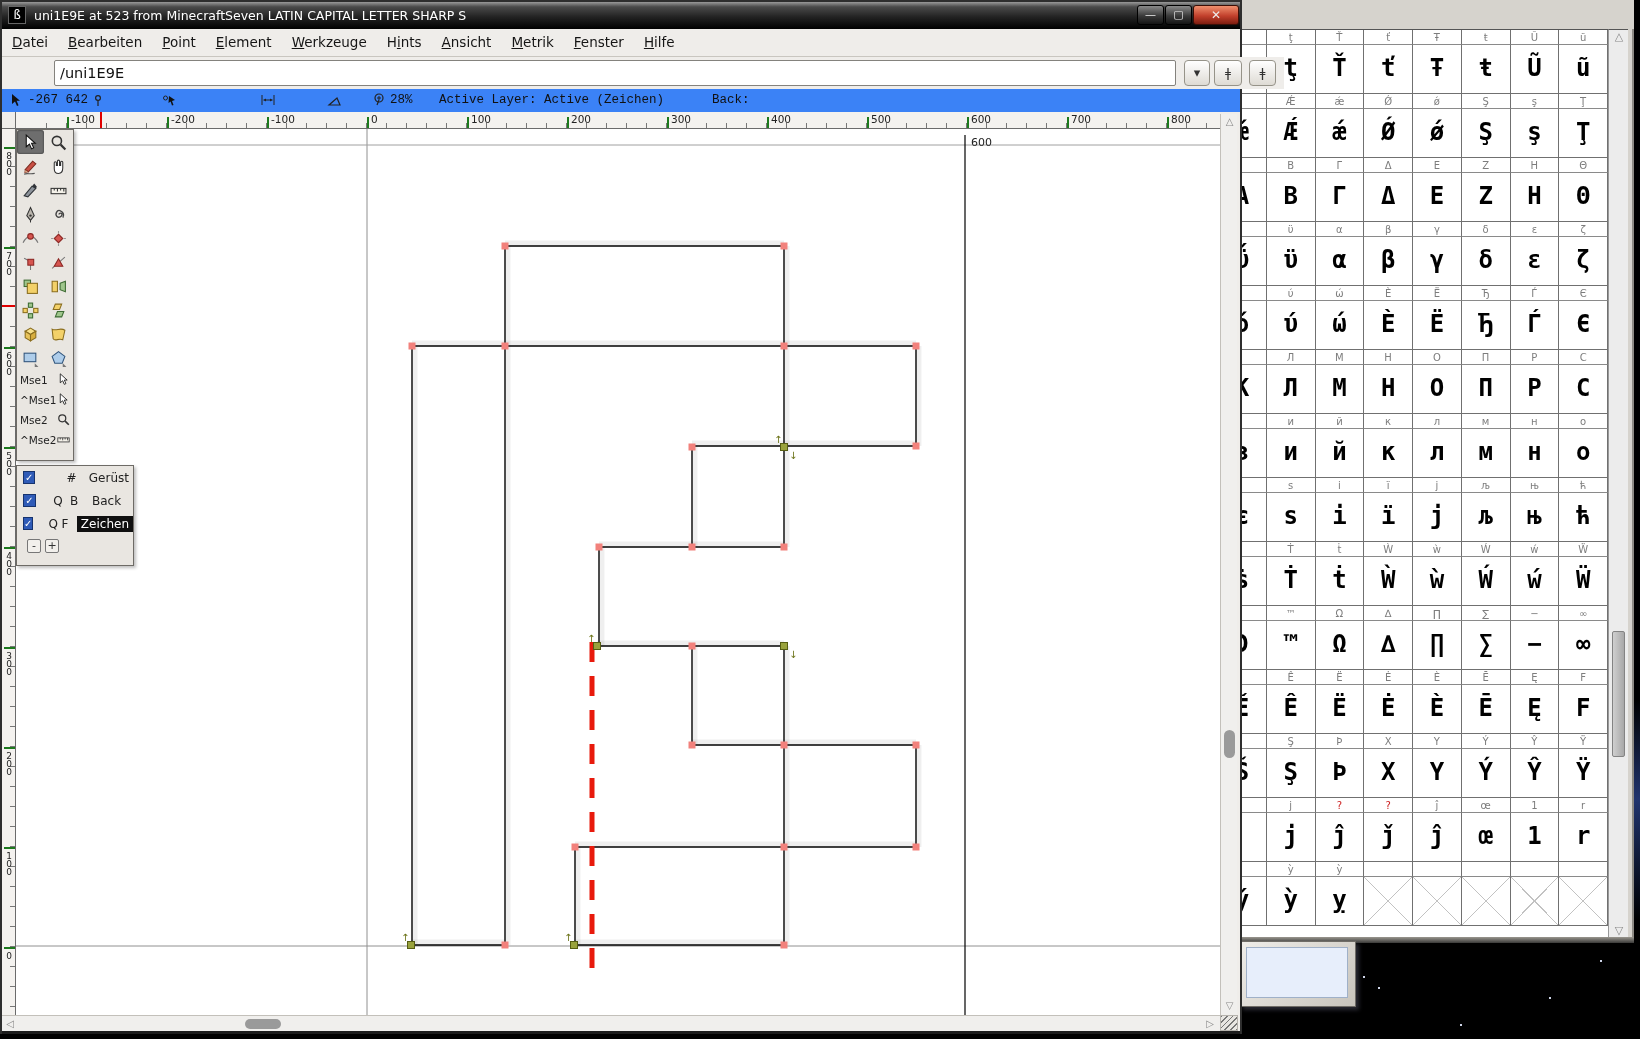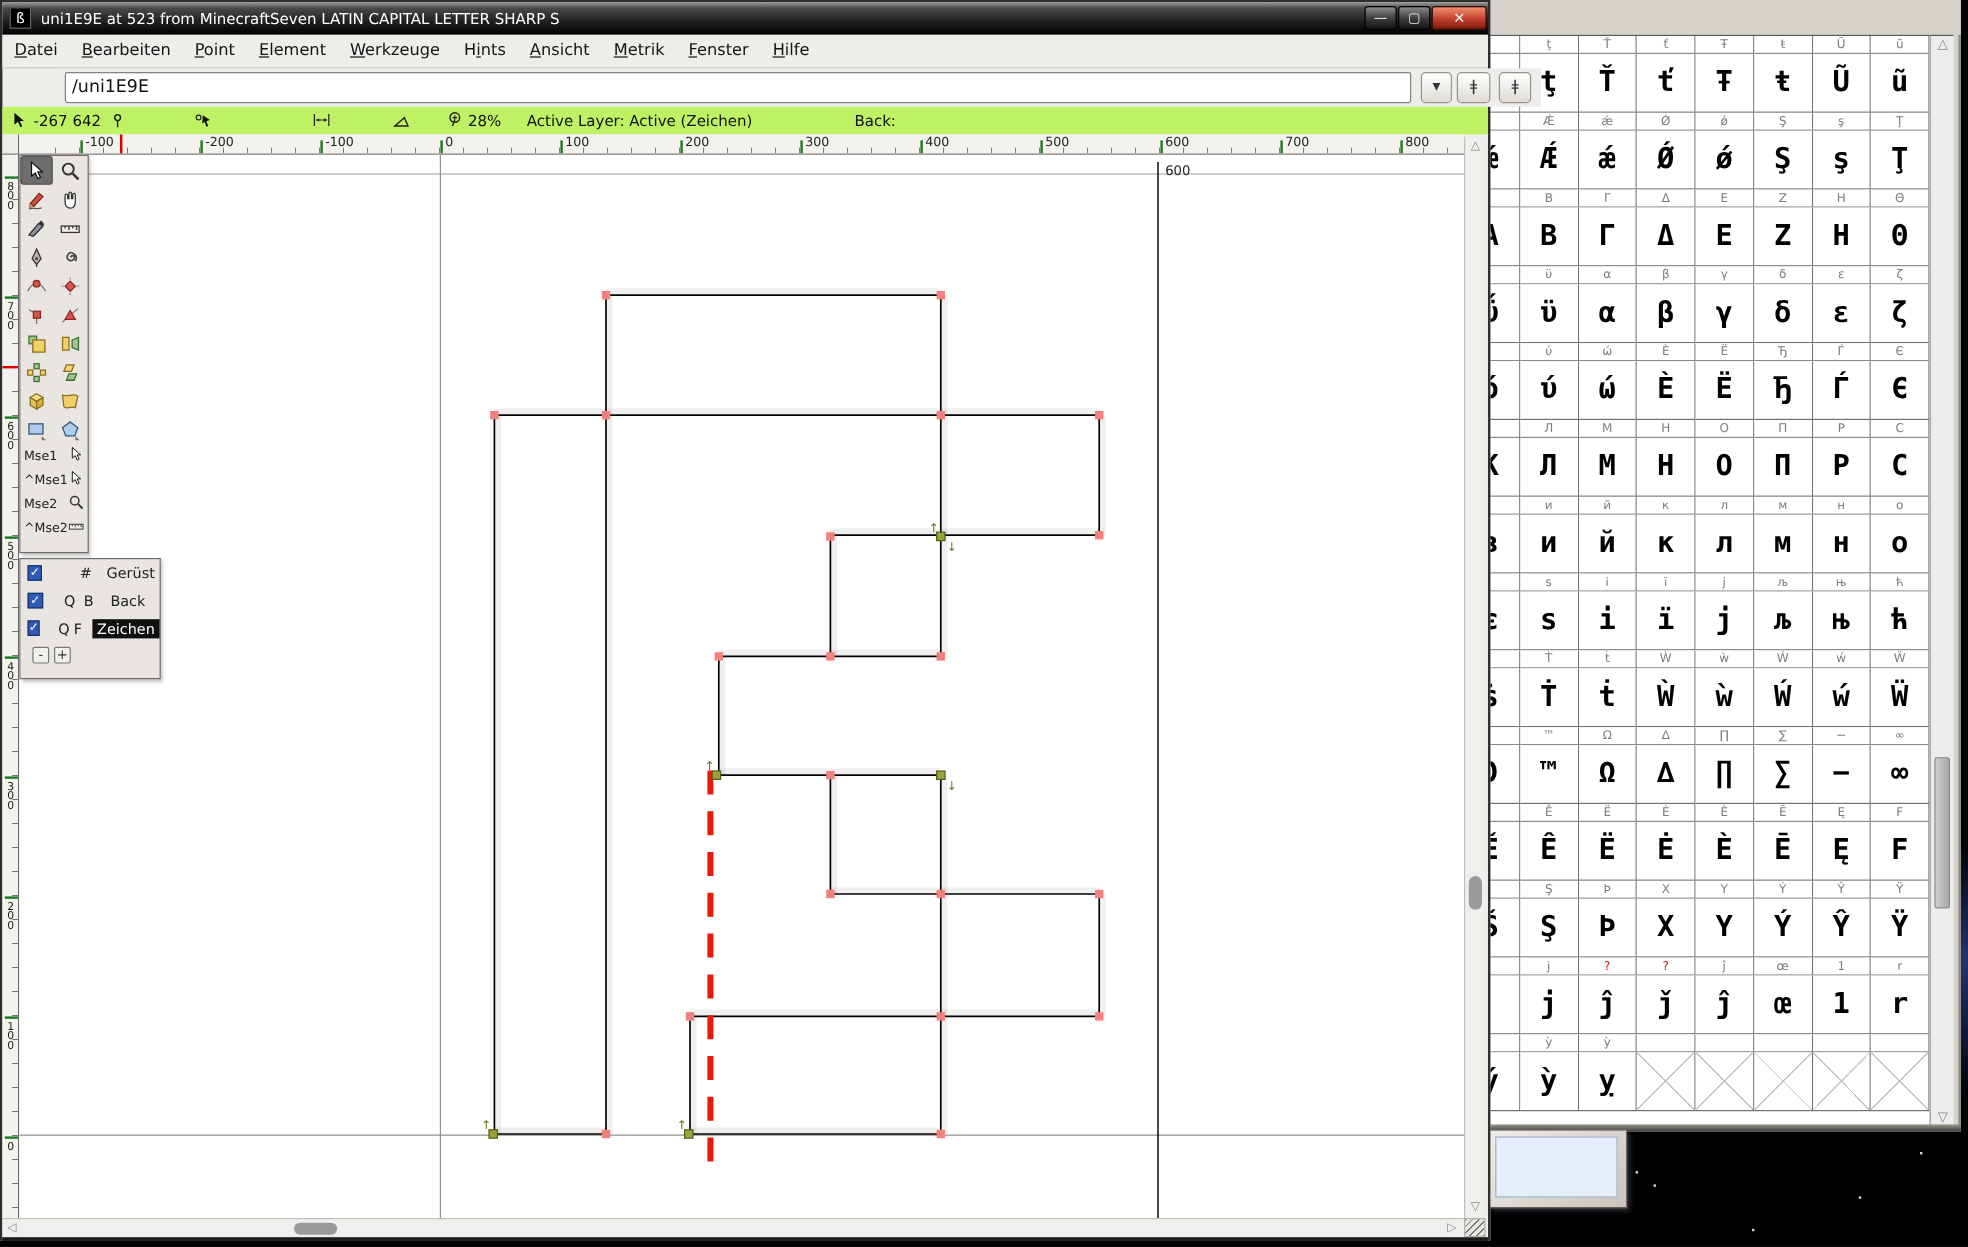--- a/index.html
+++ b/index.html
@@ -67,22 +67,22 @@
   #namebar { position:absolute; left:0; top:55px; width:1238px; height:32px; background:#efedea;margin-left:44px; }
   #glyph-name-input { position:absolute; left:8px; top:3px; width:1122px; height:26px; background:#fff;
     border:1px solid #84827d; border-radius:2px; font-size:14.5px; padding-left:5px; color:#111;
     font-family:"DejaVu Sans",sans-serif; }
   .name-btn { position:absolute; top:3px; height:26px; background:linear-gradient(180deg,#ffffff,#dedbd4);
     border:1px solid #969389; border-radius:4px; text-align:center; font-size:13px; color:#333; line-height:24px; }
   #btn-dropdown { left:1138px; width:26px; }
   #btn-prev-glyph { left:1168px; width:28px; }
   #btn-next-glyph { left:1203px; width:27px; }
   
-  #infobar { position:absolute; left:0; top:87px; width:1238px; height:23px; background:#bef264;
-    font-size:12.5px; color:#111; }
+  #infobar { position:absolute; left:0; top:87px; width:1238px; height:23px; background:#3b82f6;
+    font-size:12.5px; color:#111;font-family:Liberation Mono, monospace; }
   #infobar span { position:absolute; top:4px; white-space:nowrap; }
   .ib-icon { position:absolute; top:3px; width:16px; height:16px; }
   
   #hruler { position:absolute; left:14px; top:110px; width:1204px; height:17px; background:#f4f2ef;
     border-bottom:1px solid #6b6b6b; overflow:hidden; }
   #hruler .minor { position:absolute; left:11px; bottom:0; width:1204px; height:5px;
     background:repeating-linear-gradient(to right, transparent 0 19px, #777 19px 20px); }
   .h-tick { position:absolute; bottom:0; width:2px; height:11px; background:#1d7a1d; }
   .h-lab { position:absolute; top:1px; font-size:10.5px; color:#222; }
   #h-cursor { position:absolute; bottom:0; width:2px; height:17px; background:#e00000; }

